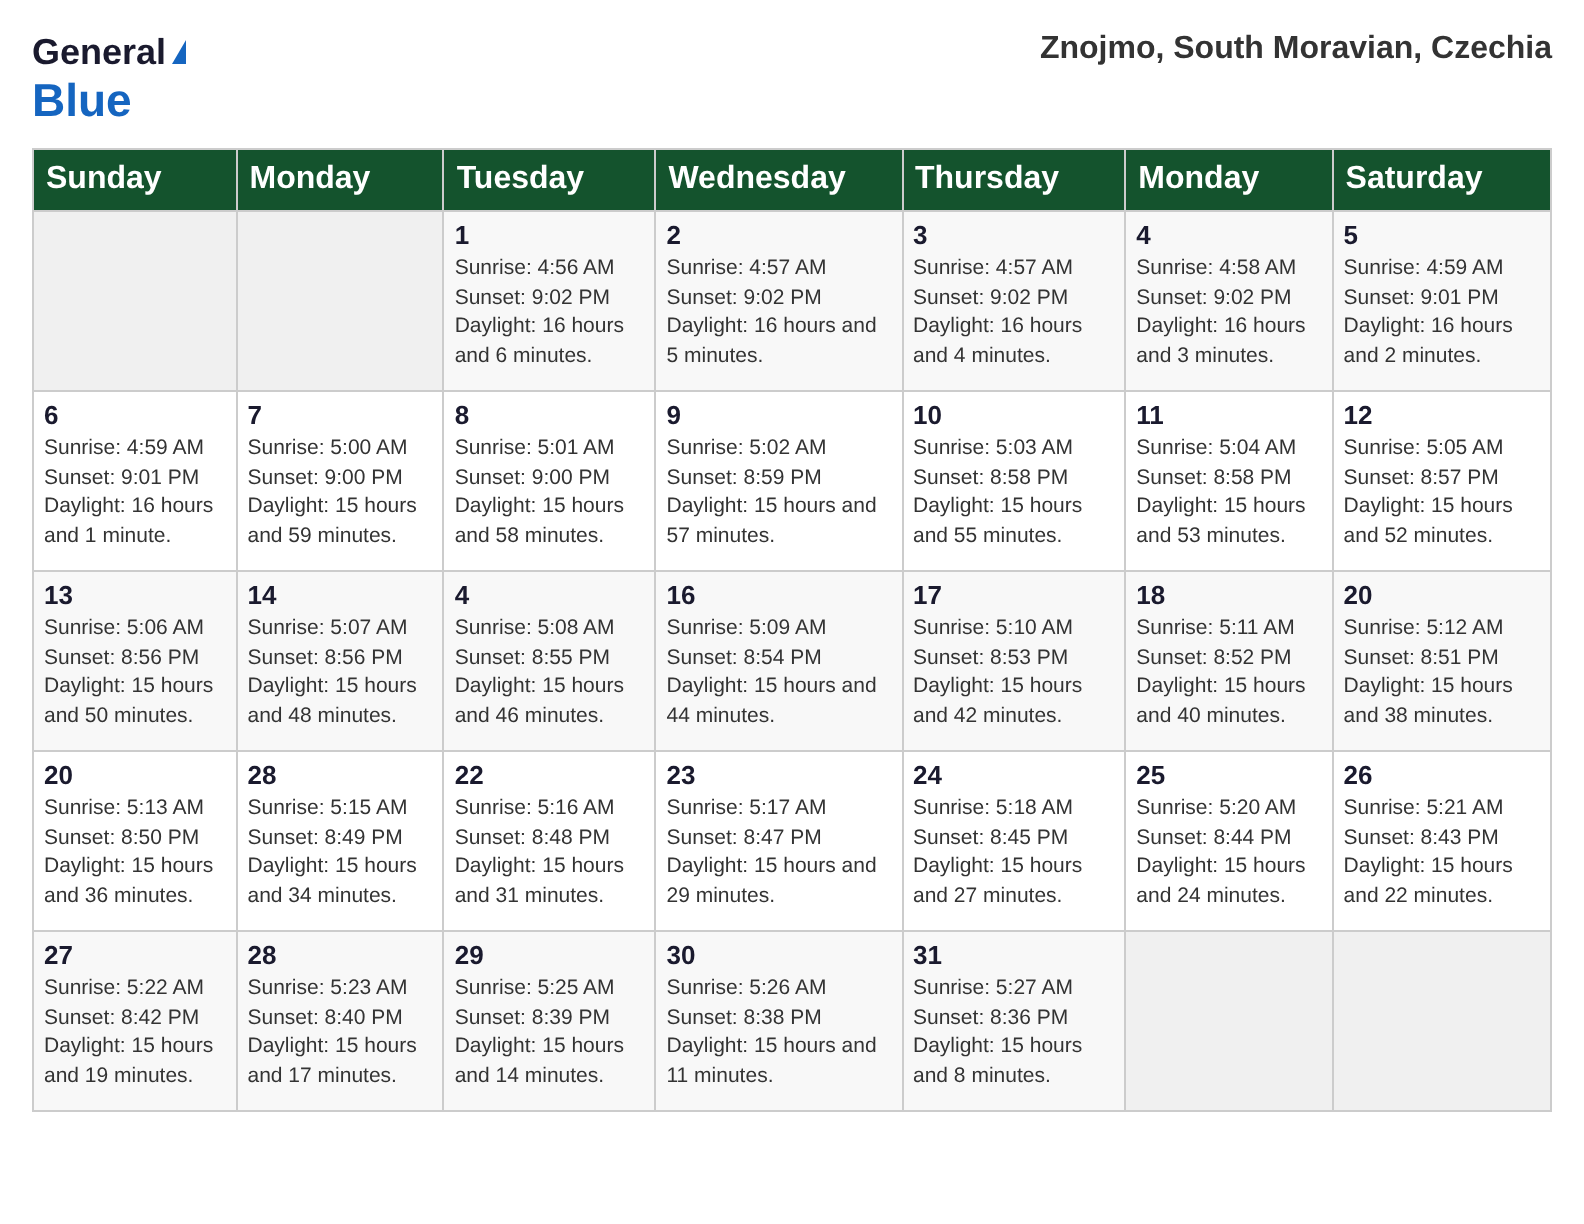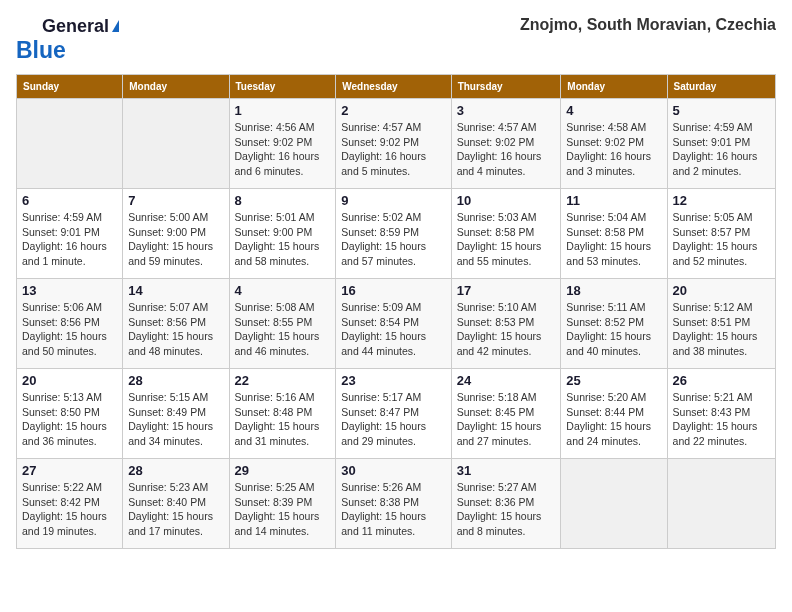--- a/index.html
+++ b/index.html
@@ -37,25 +37,25 @@
       font-size: 16px;
       font-weight: bold;
       color: #333;
     }
     table {
       width: 100%;
       border-collapse: collapse;
       font-size: 11px;
     }
     thead th {
-      background-color: #a16207;
+      background-color: #14532d;
       color: #fff;
       text-align: left;
       padding: 6px 6px;
-      font-size: 10px;
+      font-size: 16px;
       font-weight: bold;
       border: 1px solid #ccc;
     }
     tbody td {
       border: 1px solid #ccc;
       vertical-align: top;
       padding: 4px 5px;
       min-height: 70px;
       height: 90px;
     }
@@ -80,21 +80,21 @@
     .empty-cell {
       background-color: #f0f0f0 !important;
     }
   </style>
 </head>
 <body>
 
 <div class="header">
   <div class="logo">
     <div class="logo-line">
-      <span style="font-size:18px;font-weight:bold;color:#1a1a2e;margin-left:26px;">General</span>
+      <span style="font-size:18px;font-weight:bold;color:#1a1a2e;">General</span>
       <span style="display:inline-block;width:0;height:0;border-left:7px solid transparent;border-right:0px solid transparent;border-bottom:12px solid #1565c0;margin-left:3px;margin-bottom:2px;"></span>
     </div>
     <div>
       <span style="font-size:23px;font-weight:bold;color:#1565c0;">Blue</span>
     </div>
   </div>
   <div class="title-block">
     <h2>Znojmo, South Moravian, Czechia</h2>
   </div>
 </div>

